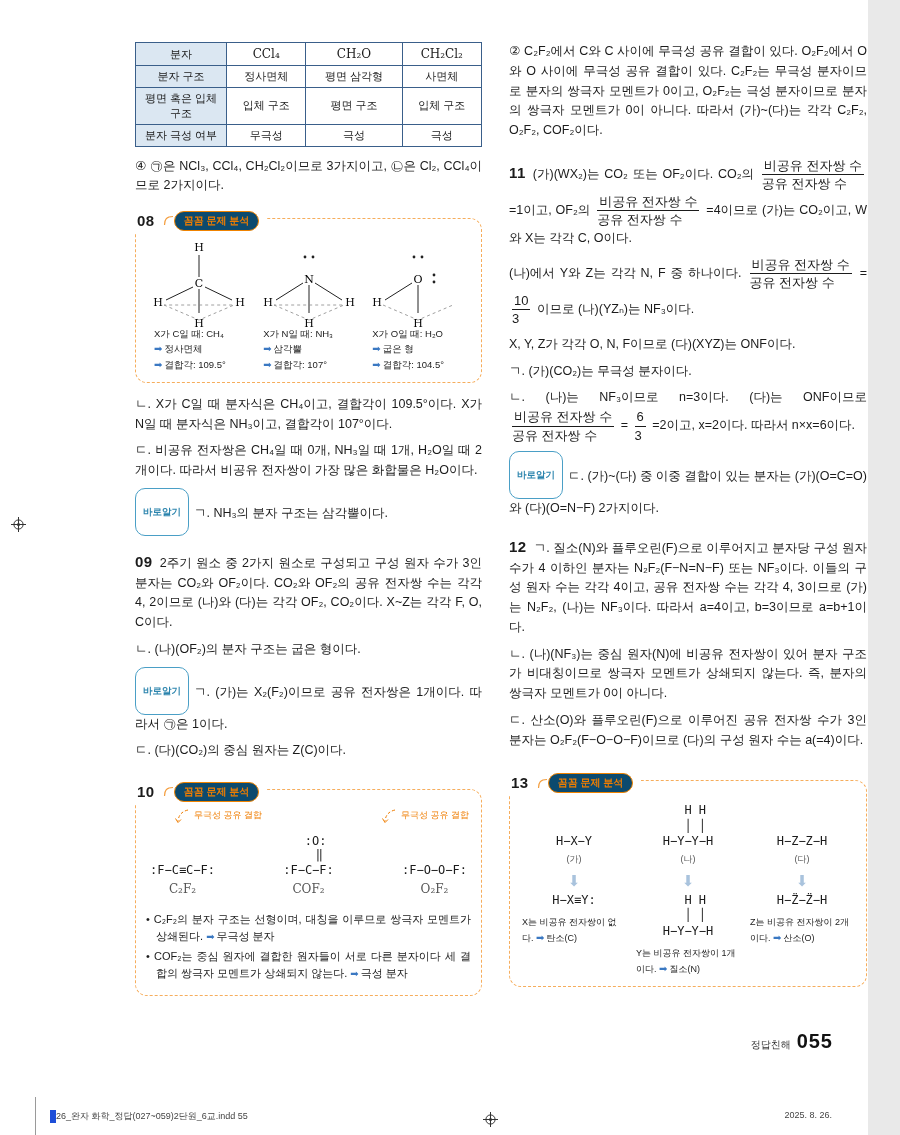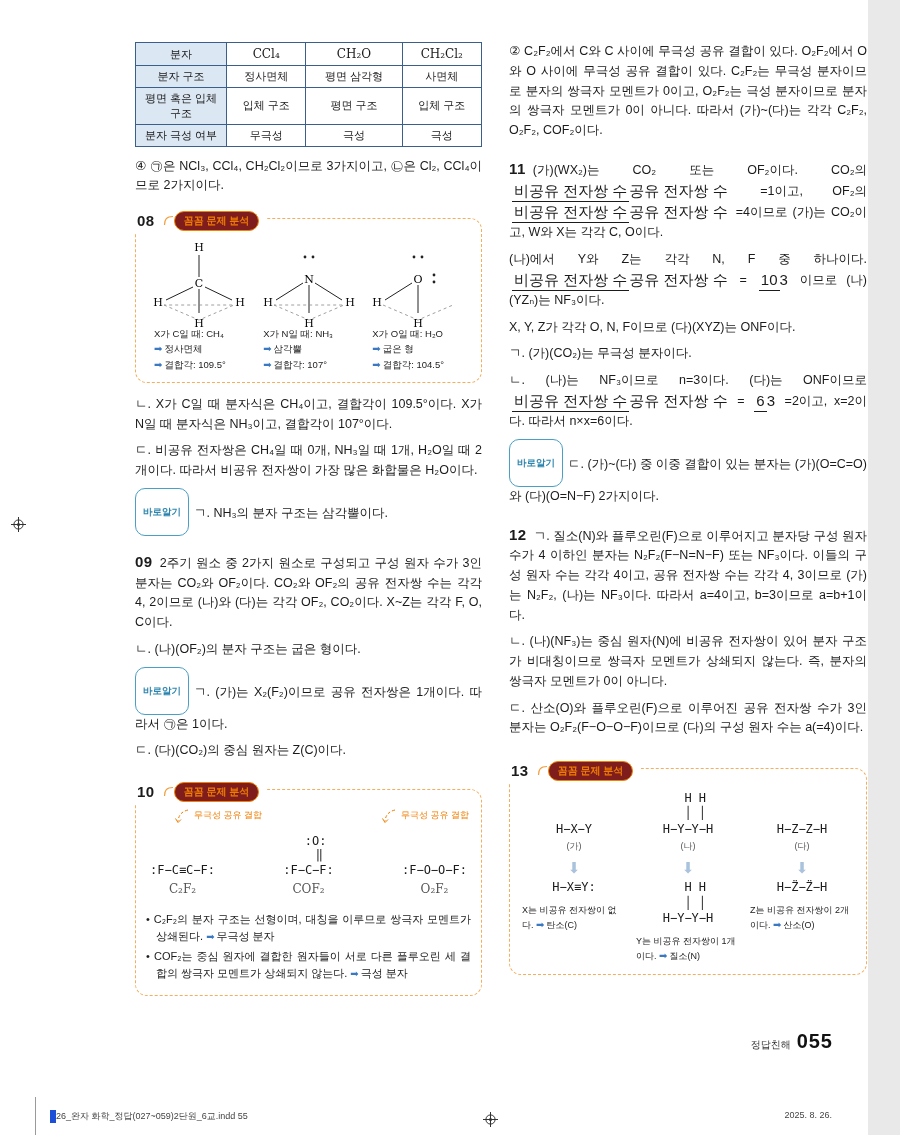--- a/index.html
+++ b/index.html
@@ -17,21 +17,21 @@
   
   table.mol{width:100%;border-collapse:collapse;font-size:11px;line-height:1.35;margin-bottom:10px;}
   table.mol td{border:1px solid #3a5f8a;text-align:center;padding:3px 2px;vertical-align:middle;}
   table.mol td.hd{background:#dbe7f2;width:86px;}
   table.mol td.chem{font-family:"DejaVu Serif",serif;font-size:12px;}
   
   .analysis-wrap{position:relative;margin:22px 0 12px;}
   .analysis-head{position:absolute;top:-9px;left:0;display:flex;align-items:center;gap:0;
                  background:#fff;padding:0 8px 0 2px;z-index:2;}
   .analysis-pill{border:1.2px solid #f08300;color:#ef7d00;border-radius:10px;padding:1px 9px;
-                 font-size:10px;font-weight:bold;background:#7f1d1d;white-space:nowrap;}
+                 font-size:10px;font-weight:bold;background:#0c4a6e;white-space:nowrap;}
   .analysis-box{border:1.6px dashed #f6ad5c;border-radius:12px;padding:18px 10px 10px;}
   
   .mol-row{display:flex;justify-content:space-between;padding:2px 2px 0;}
   .mol-item{width:32%;display:flex;flex-direction:column;align-items:center;}
   .mol-cap{font-size:9.5px;line-height:1.5;text-align:left;align-self:flex-start;padding-left:6px;}
   .barrow{color:#3a78c2;font-size:10px;margin-right:2px;}
   
   .struct{white-space:pre;font-family:"DejaVu Sans Mono",monospace;font-size:12px;line-height:1.2;}
   .fml-area{position:relative;padding-top:26px;}
   .fml-row{display:flex;justify-content:space-between;align-items:flex-end;padding:0 4px;}
@@ -41,22 +41,22 @@
   
   .bullets{margin-top:12px;font-size:11px;line-height:1.55;}
   .bullets p{margin:3px 0;padding-left:10px;text-indent:-10px;}
   
   .s13-grid{display:grid;grid-template-columns:1fr 1fr 1fr;column-gap:6px;text-align:center;padding-top:4px;}
   .s13-col{display:flex;flex-direction:column;align-items:center;gap:1px;}
   .cap-small{font-size:9px;color:#555;margin:2px 0;}
   .darrow{color:#a9c3dd;font-size:15px;line-height:1;margin:4px 0;}
   .note{font-size:9px;line-height:1.5;text-align:left;margin-top:8px;max-width:104px;}
   
-  .frac{display:inline-flex;flex-direction:row;vertical-align:middle;
-        font-size:15px;line-height:1.35;margin:0 3px;}
+  .frac{display:inline-flex;flex-direction:column;vertical-align:middle;
+        font-size:13px;line-height:1.35;margin:0 3px;}
   .frac .num{border-bottom:1px solid #1b1b1b;padding:0 2px;}
   
   .pagelabel{position:absolute;right:35px;top:1030px;}
   .pl-small{font-size:10px;color:#333;margin-right:6px;}
   .pl-num{font-size:20px;font-weight:bold;color:#111;letter-spacing:1px;}
   .footer{position:absolute;left:50px;right:36px;bottom:12px;display:flex;
           justify-content:space-between;font-size:9px;color:#444;}
   .footer-left{border-left:6px solid #1d4ed8;}
   .regmark{position:absolute;}
   .trimline{position:absolute;left:35px;bottom:0;width:1px;height:38px;background:#9a9a9a;}
@@ -227,21 +227,21 @@
                 <span class="fml-label">COF₂</span>
               </div>
               <div class="fml">
                 <span class="struct">:F−O−O−F:</span>
                 <span class="fml-label">O₂F₂</span>
               </div>
             </div>
           </div>
           <div class="bullets">
             <p><span>•</span> <span>C₂F₂의 분자 구조는 선형이며, 대칭을 이루므로 쌍극자 모멘트가 상쇄된다.</span> <span class="barrow">➡</span><span>무극성 분자</span></p>
-            <p><span>•</span> <span>COF₂는 중심 원자에 결합한 원자들이 서로 다른 플루오린 세 결합의 쌍극자 모멘트가 상쇄되지 않는다.</span> <span class="barrow">➡</span><span>극성 분자</span></p>
+            <p><span>•</span> <span>COF₂는 중심 원자에 결합한 원자들이 서로 다른 분자이다 세 결합의 쌍극자 모멘트가 상쇄되지 않는다.</span> <span class="barrow">➡</span><span>극성 분자</span></p>
           </div>
         </div>
       </div>
 
     </div>
 
     <div class="col col-right">
 
       <p style="margin-top:0;">② C₂F₂에서 C와 C 사이에 무극성 공유 결합이 있다. O₂F₂에서 O와 O 사이에 무극성 공유 결합이 있다. C₂F₂는 무극성 분자이므로 분자의 쌍극자 모멘트가 0이고, O₂F₂는 극성 분자이므로 분자의 쌍극자 모멘트가 0이 아니다. 따라서 (가)~(다)는 각각 C₂F₂, O₂F₂, COF₂이다.</p>
 

